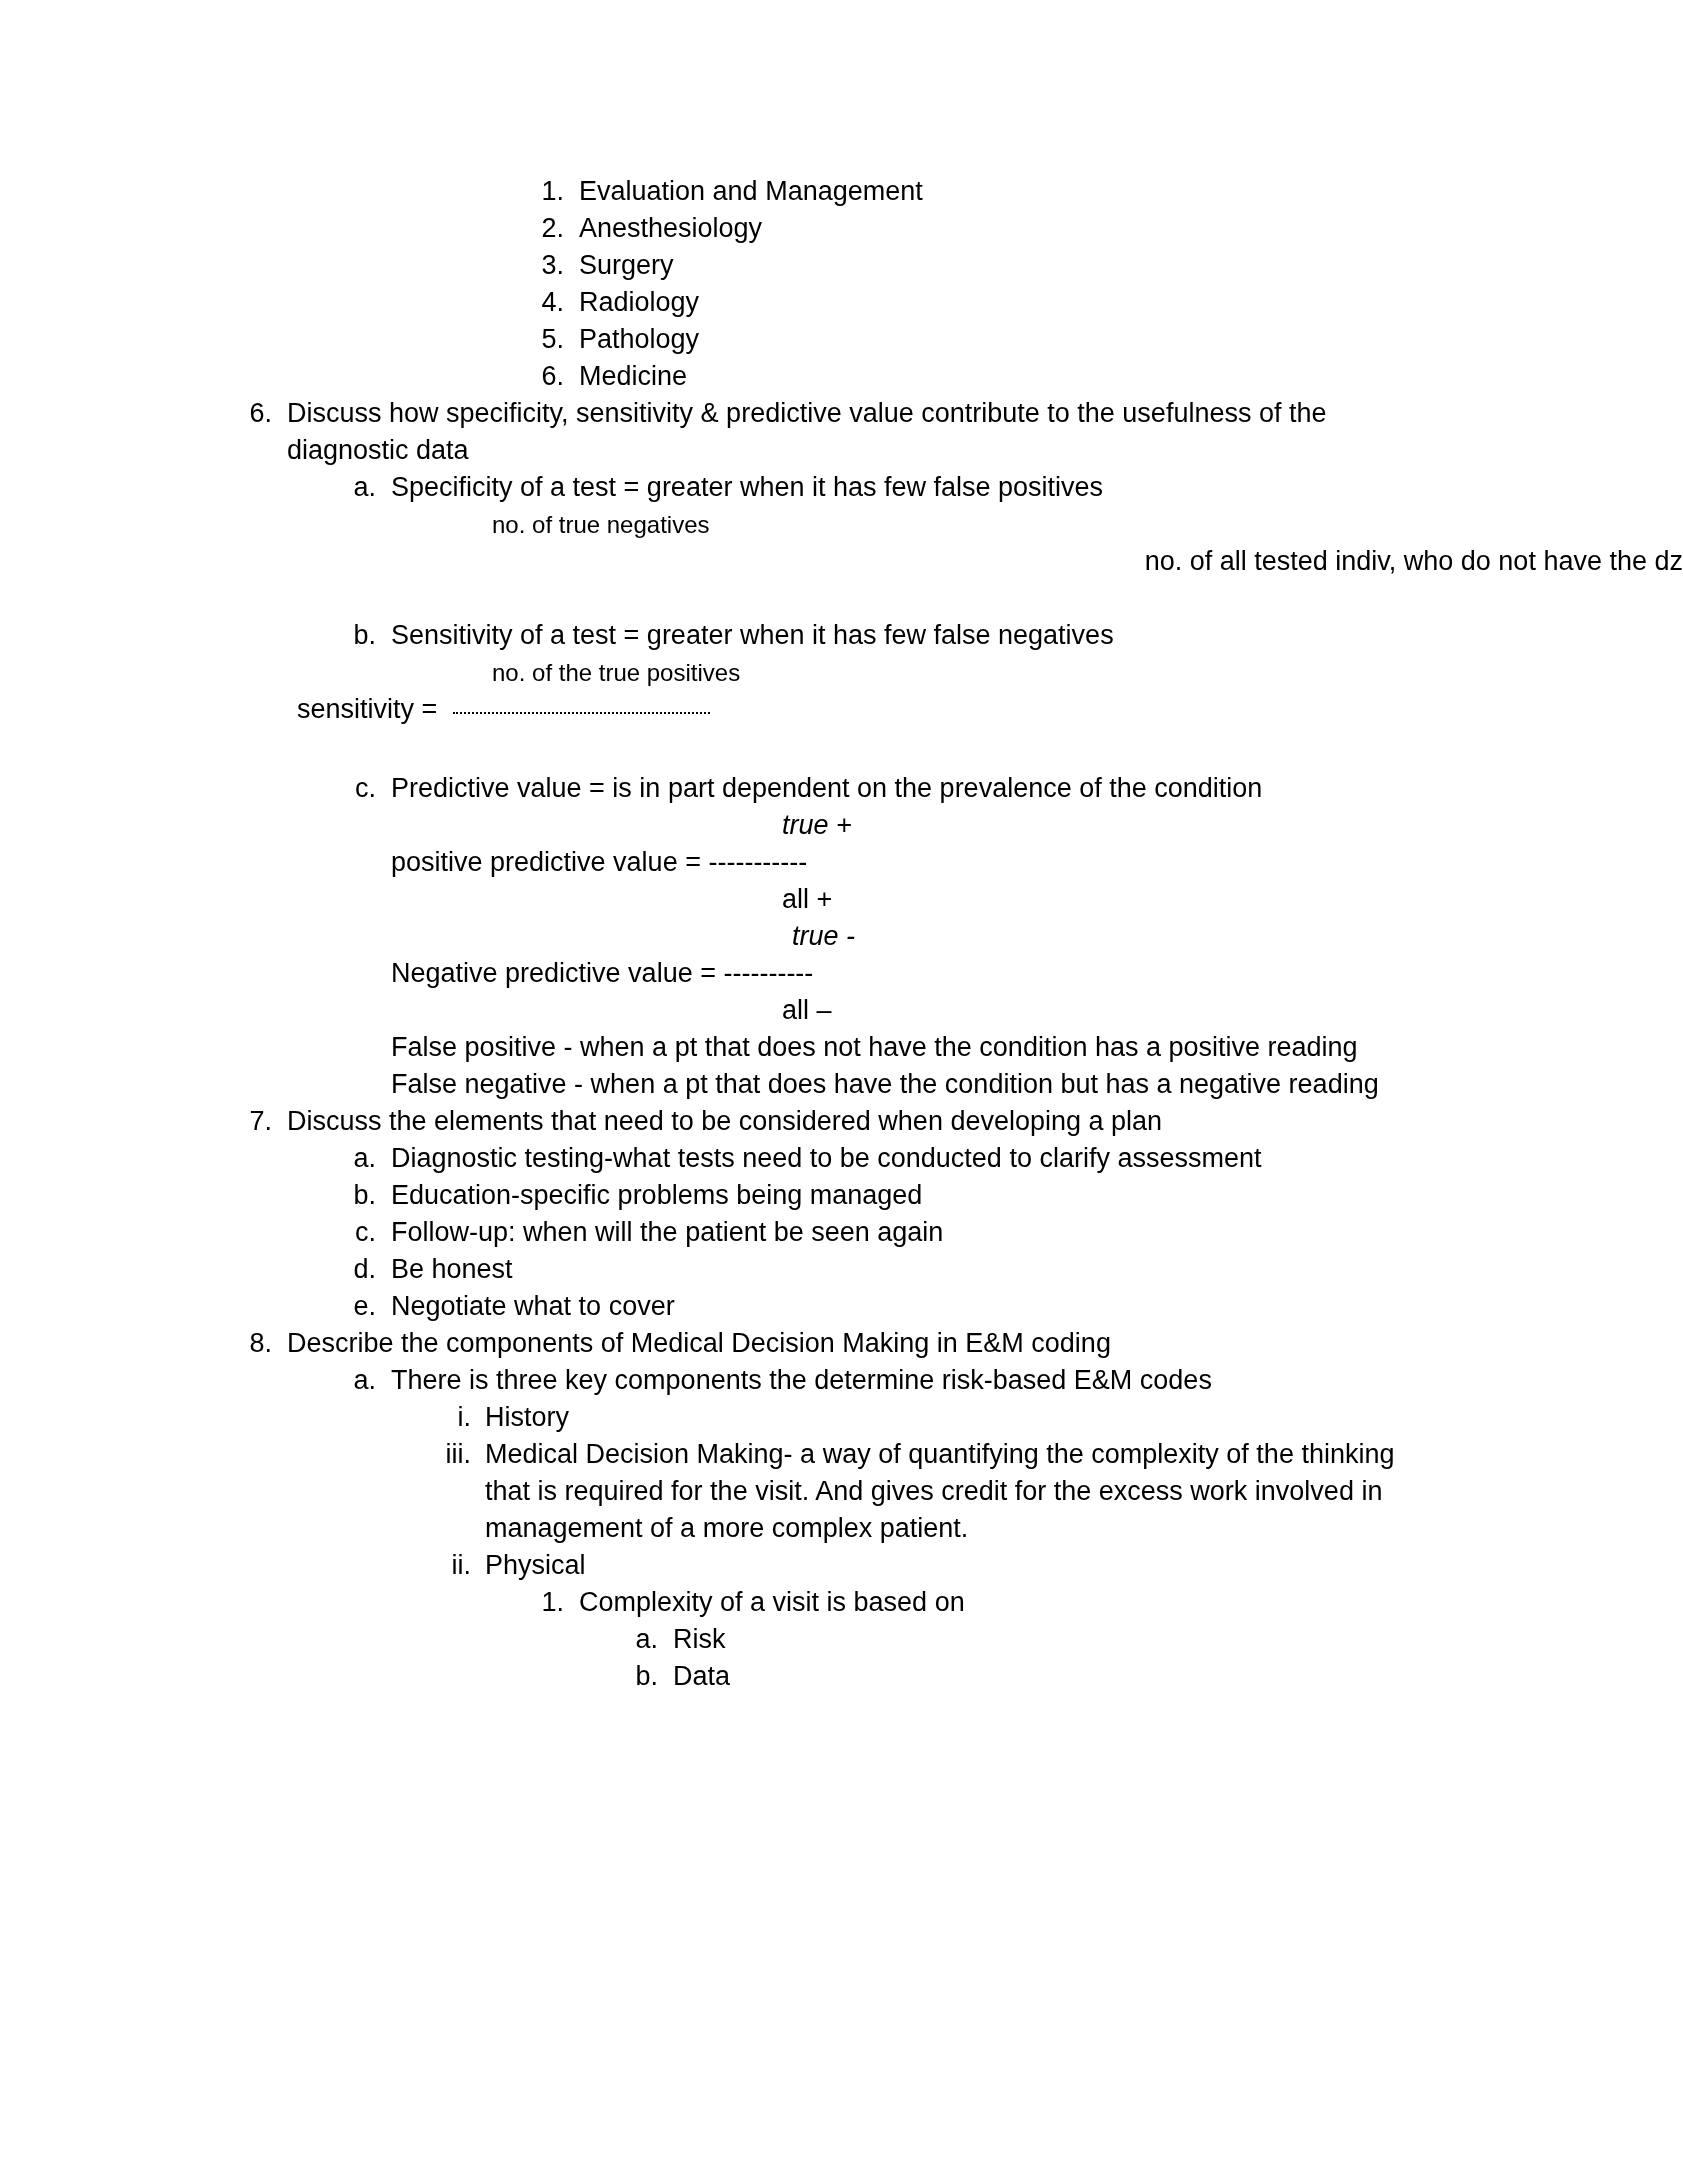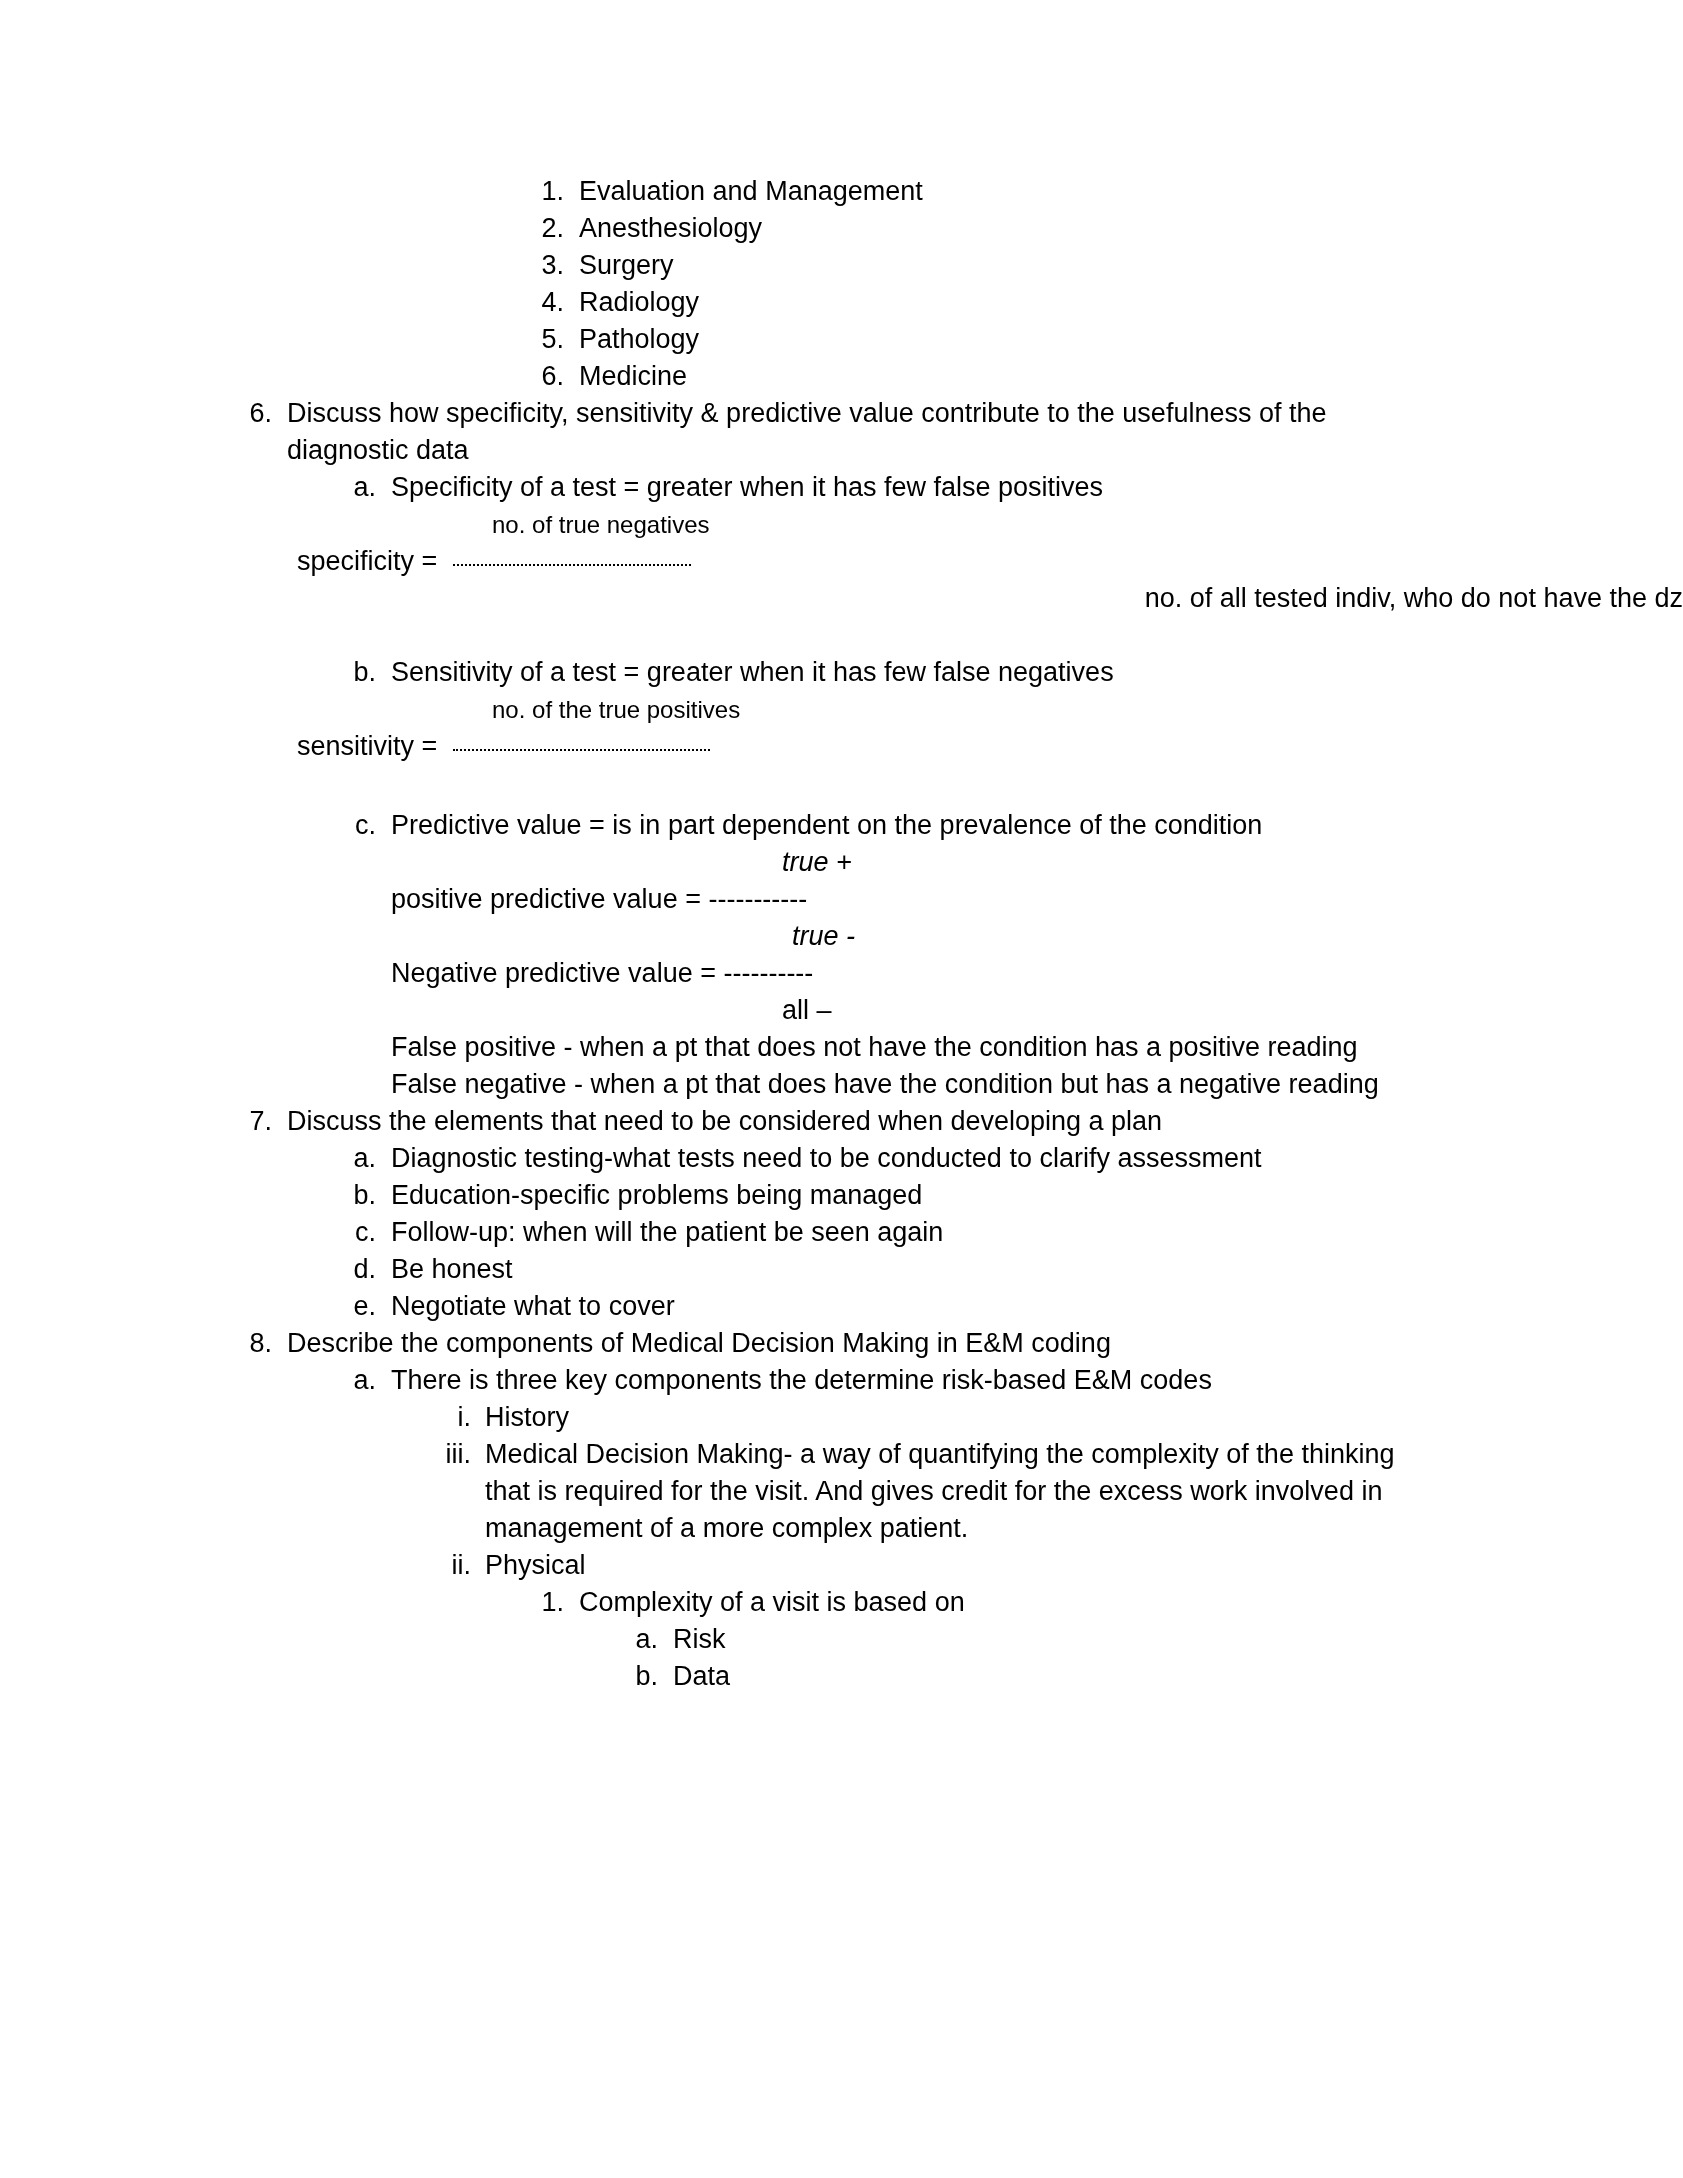--- a/index.html
+++ b/index.html
@@ -171,24 +171,20 @@
     <div class="line lvl-1">
       <span class="marker">6.</span>
       <span class="ltext">Discuss how specificity, sensitivity &amp; predictive value contribute to the usefulness of the diagnostic data</span>
     </div>
 
     <div class="line lvl-2">
       <span class="marker">a.</span>
       <span class="ltext">Specificity of a test = greater when it has few false positives</span>
     </div>
     <div class="formula-num">no. of true negatives</div>
-    <div class="formula-mid">
-      <span class="flabel">specificity = </span>
-      <span class="formula-rule"></span>
-    </div>
     <div class="formula-den">no. of all tested indiv, who do not have the dz</div>
 
     <div class="spacer-md"></div>
 
     <div class="line lvl-2">
       <span class="marker">b.</span>
       <span class="ltext">Sensitivity of a test = greater when it has few false negatives</span>
     </div>
     <div class="formula-num">no. of the true positives</div>
     <div class="formula-mid">
@@ -198,20 +194,21 @@
 
     <div class="spacer-lg"></div>
 
     <div class="line lvl-2">
       <span class="marker">c.</span>
       <span class="ltext">Predictive value = is in part dependent on the prevalence of the condition</span>
     </div>
 
     <div class="pv-num">true +</div>
     <div class="pv-row">positive predictive value = -----------</div>
+    <div class="pv-den">all +</div>
 
     <div class="pv-num neg">true -</div>
     <div class="pv-row">Negative predictive value = ----------</div>
     <div class="pv-den">all –</div>
 
     <div class="plain plain-2">False positive - when a pt that does not have the condition has a positive reading</div>
     <div class="plain plain-2">False negative - when a pt that does have the condition but has a negative reading</div>
 
     <div class="line lvl-1">
       <span class="marker">7.</span>

